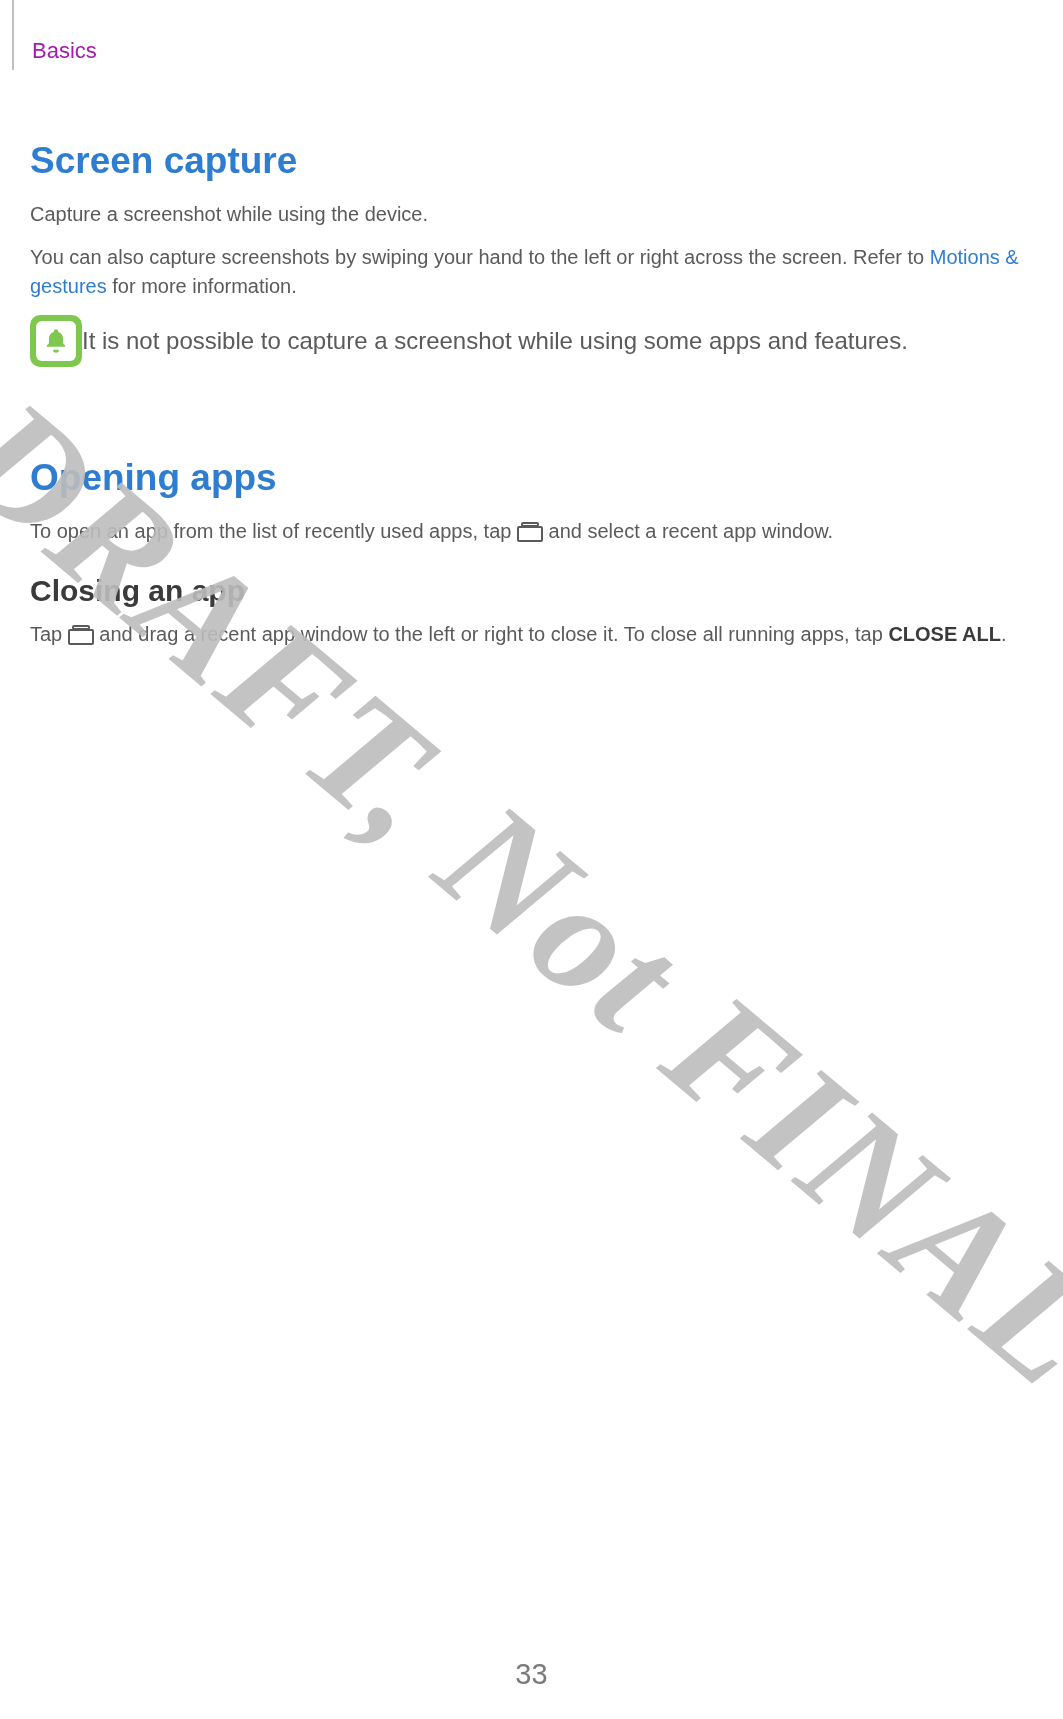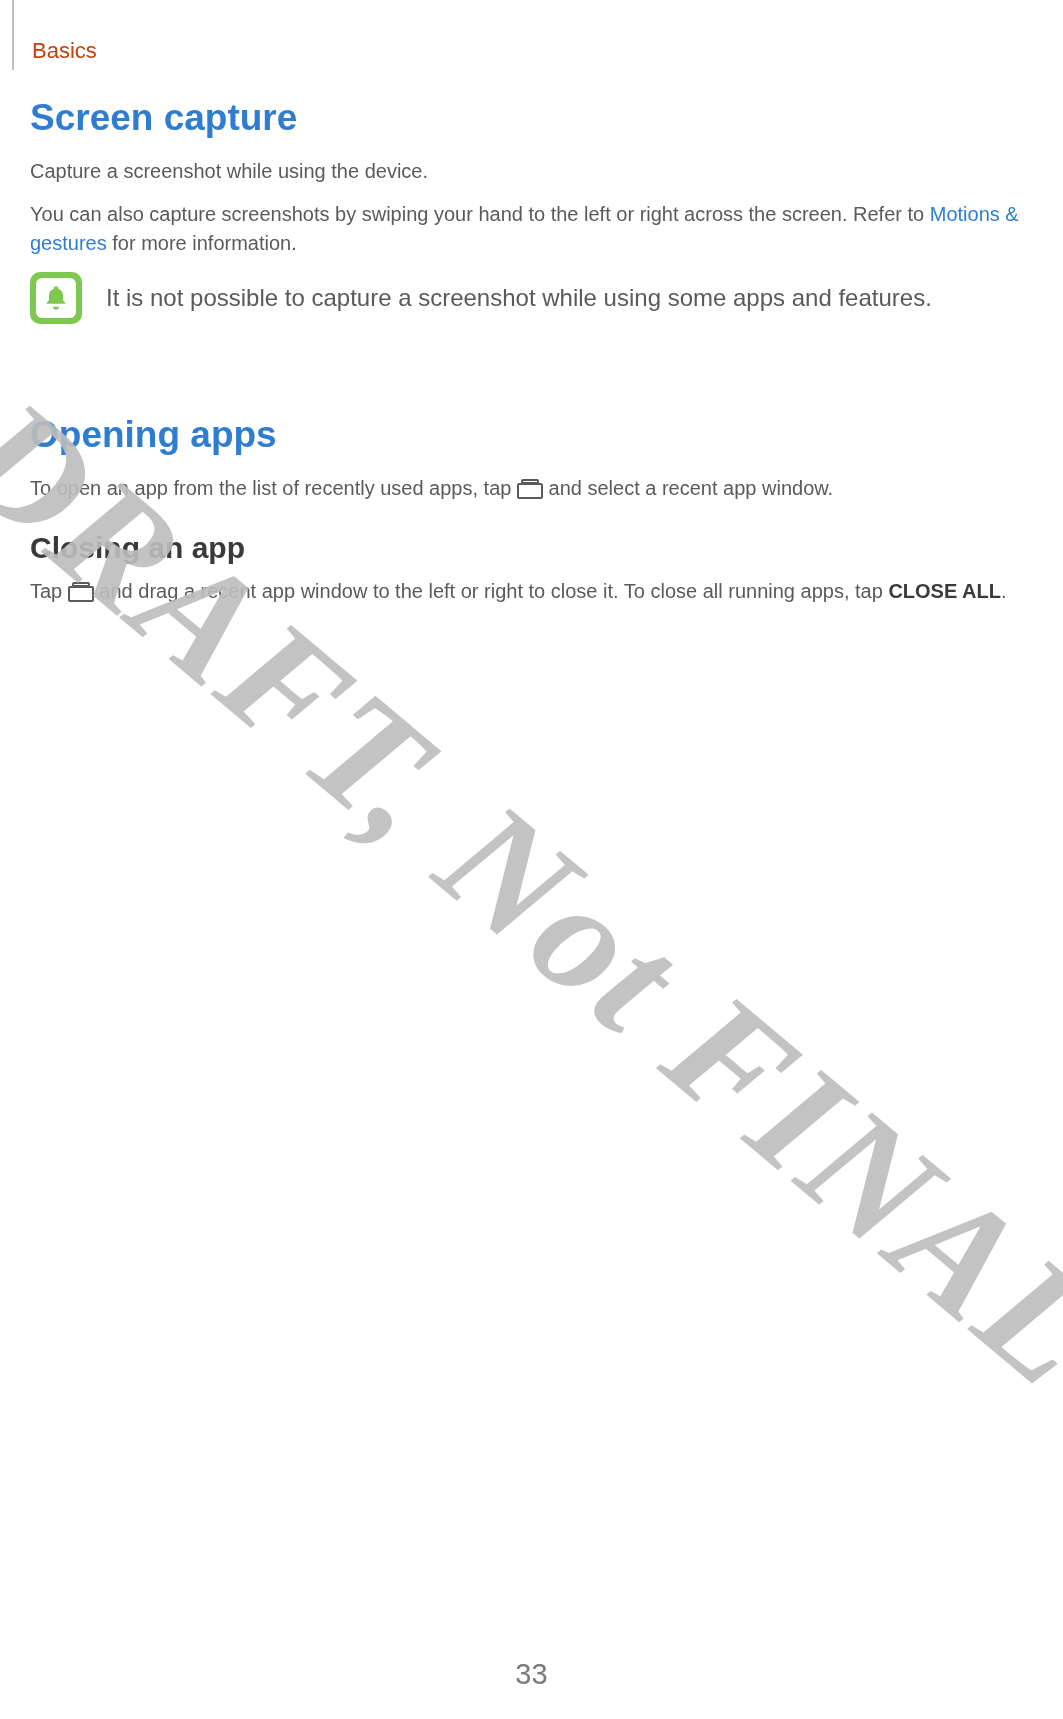--- a/index.html
+++ b/index.html
@@ -23,22 +23,22 @@
   .left-rule {
     position: absolute;
     top: 0;
     left: 12px;
     width: 2px;
     height: 70px;
     background: #bfbfbf;
   }
   .breadcrumb {
     font-size: 22px;
-    color: #c2410c;
-    margin: 0 0 33px 2px;
+    color: #a21caf;
+    margin: 0 0 76px 2px;
   }
   h1 {
     color: #2f7dd1;
     font-size: 37px;
     font-weight: 700;
     margin: 0 0 18px 0;
   }
   h1.second {
     margin-top: 90px;
   }
@@ -52,21 +52,20 @@
     font-size: 20px;
     line-height: 1.45;
     margin: 0 0 14px 0;
     color: #5a5a5a;
   }
   .bold { font-weight: 700; color: #3a3a3a; }
   .link { color: #2f7dd1; }
   .note-row {
     display: flex;
     align-items: center;
-    gap: 24px;
     margin-top: 14px;
     margin-bottom: 20px;
   }
   .note-icon {
     width: 52px;
     height: 52px;
     flex: 0 0 52px;
     border-radius: 10px;
     box-sizing: border-box;
     border: 3px solid #7ec850;

